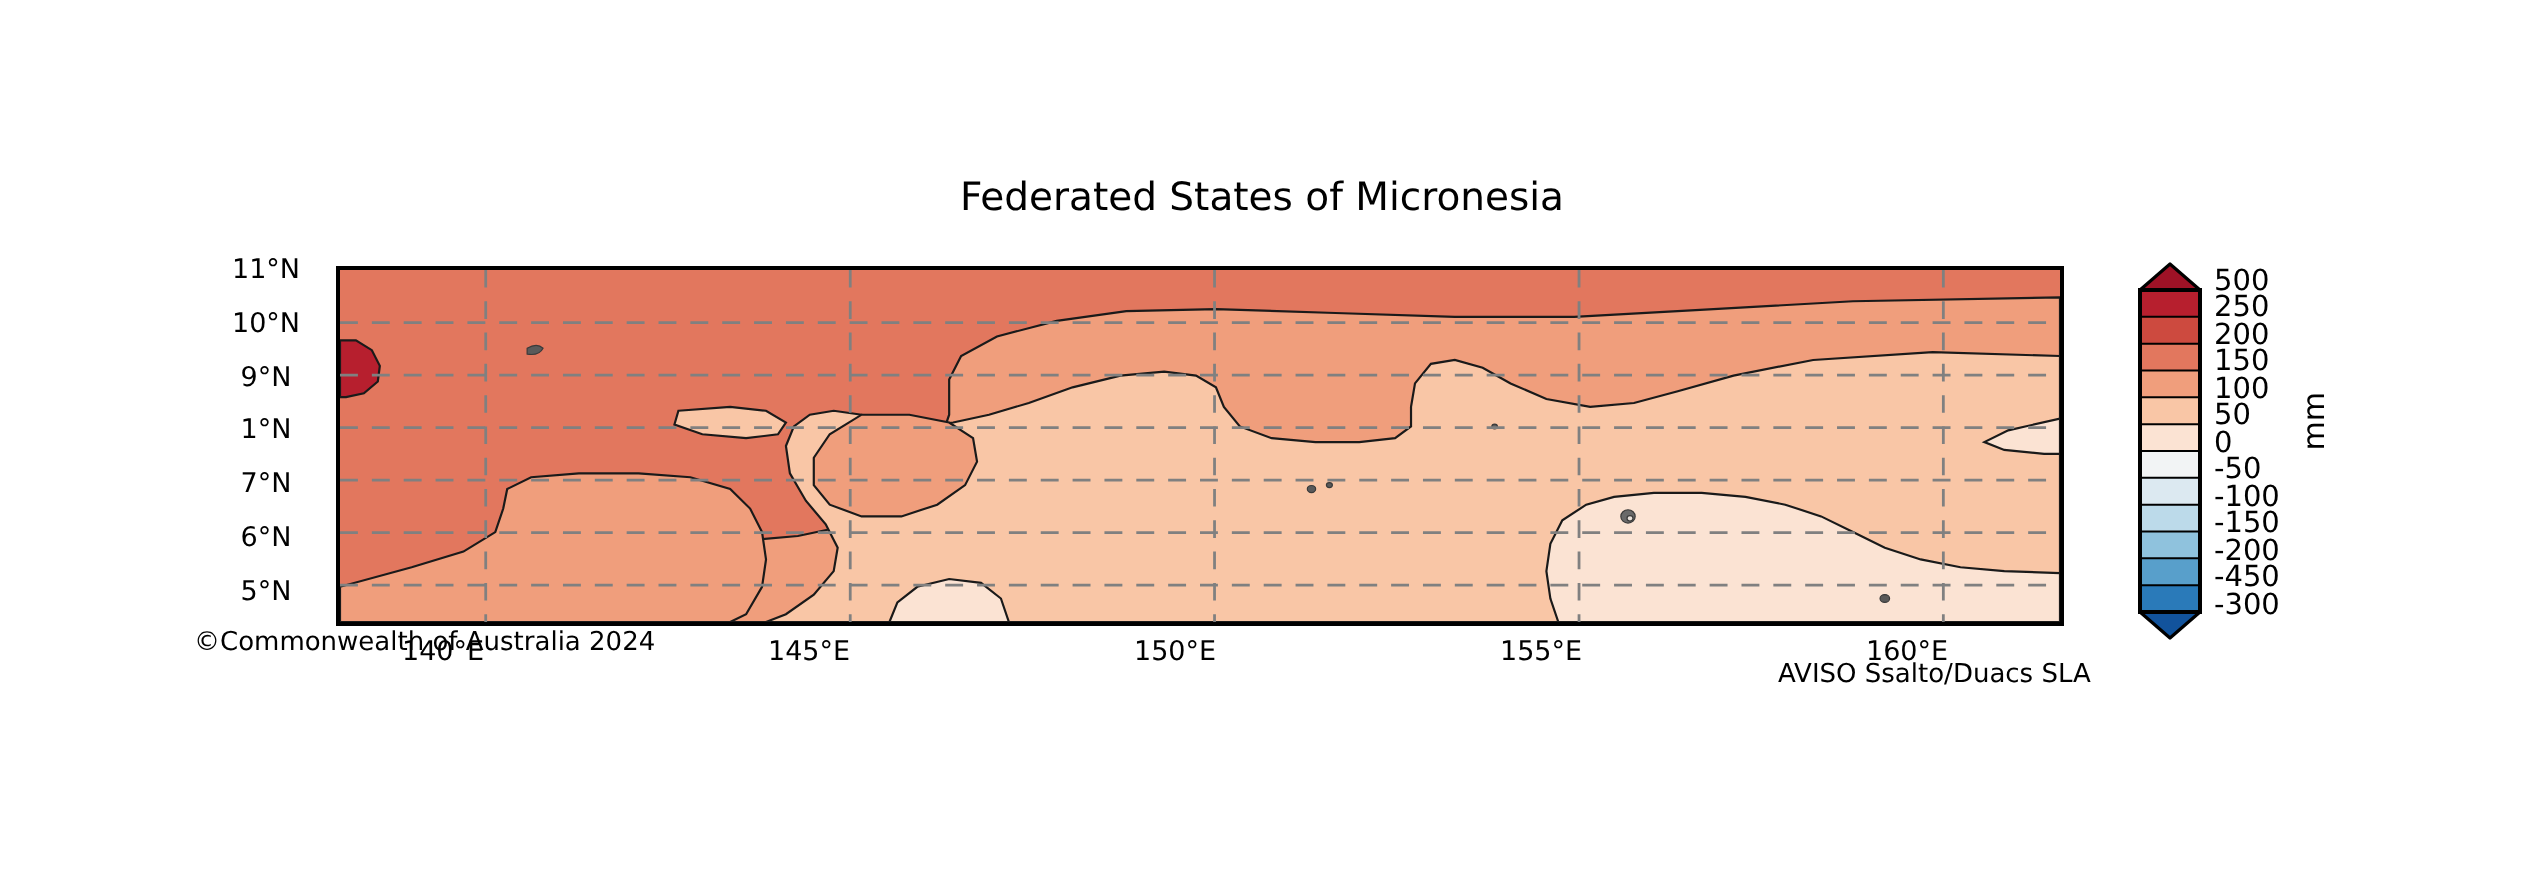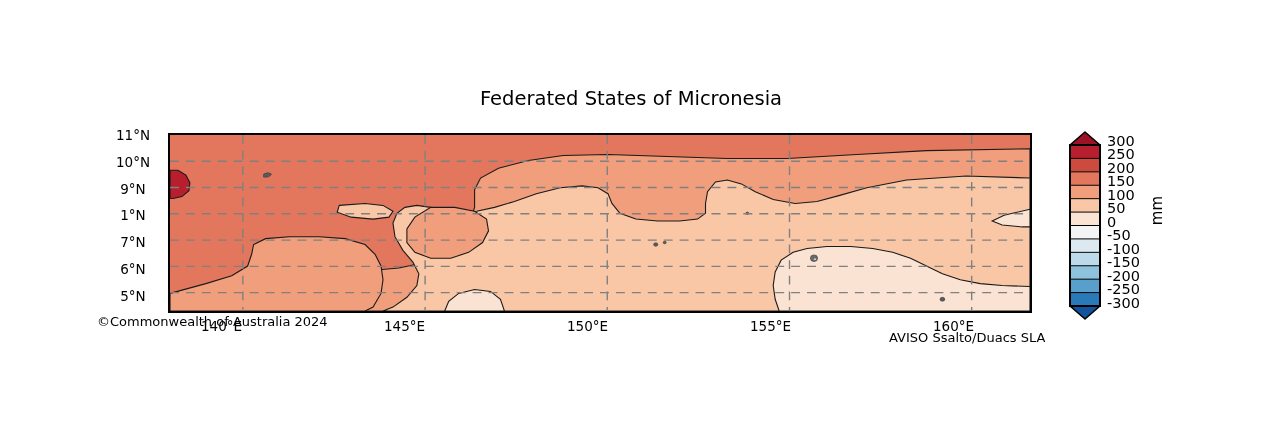--- a/index.html
+++ b/index.html
@@ -196,30 +196,30 @@
         <line x1="2" y1="161.58" x2="32" y2="161.58"></line>
       </g>
 
       <path d="M 17,188 L 32,175 L 2,175 Z" fill="#12539c" stroke="#000" stroke-width="1.6" stroke-linejoin="round"></path>
 
       <rect x="2" y="14" width="30" height="161" fill="none" stroke="#000" stroke-width="2"></rect>
     </svg>
   </div>
 
   <div class="cbar-ticks">
-    <span style="top:3px;">300</span>
+    <span style="top:3px;">500</span>
     <span style="top:16px;">250</span>
     <span style="top:30px;">200</span>
     <span style="top:43px;">150</span>
     <span style="top:57px;">100</span>
     <span style="top:70px;">50</span>
     <span style="top:84px;">0</span>
     <span style="top:97px;">-50</span>
     <span style="top:111px;">-100</span>
     <span style="top:124px;">-150</span>
     <span style="top:138px;">-200</span>
-    <span style="top:151px;">-250</span>
+    <span style="top:151px;">-450</span>
     <span style="top:165px;">-300</span>
   </div>
 
   <div class="cbar-unit">mm</div>
 
 </div>
 
 </body></html>

